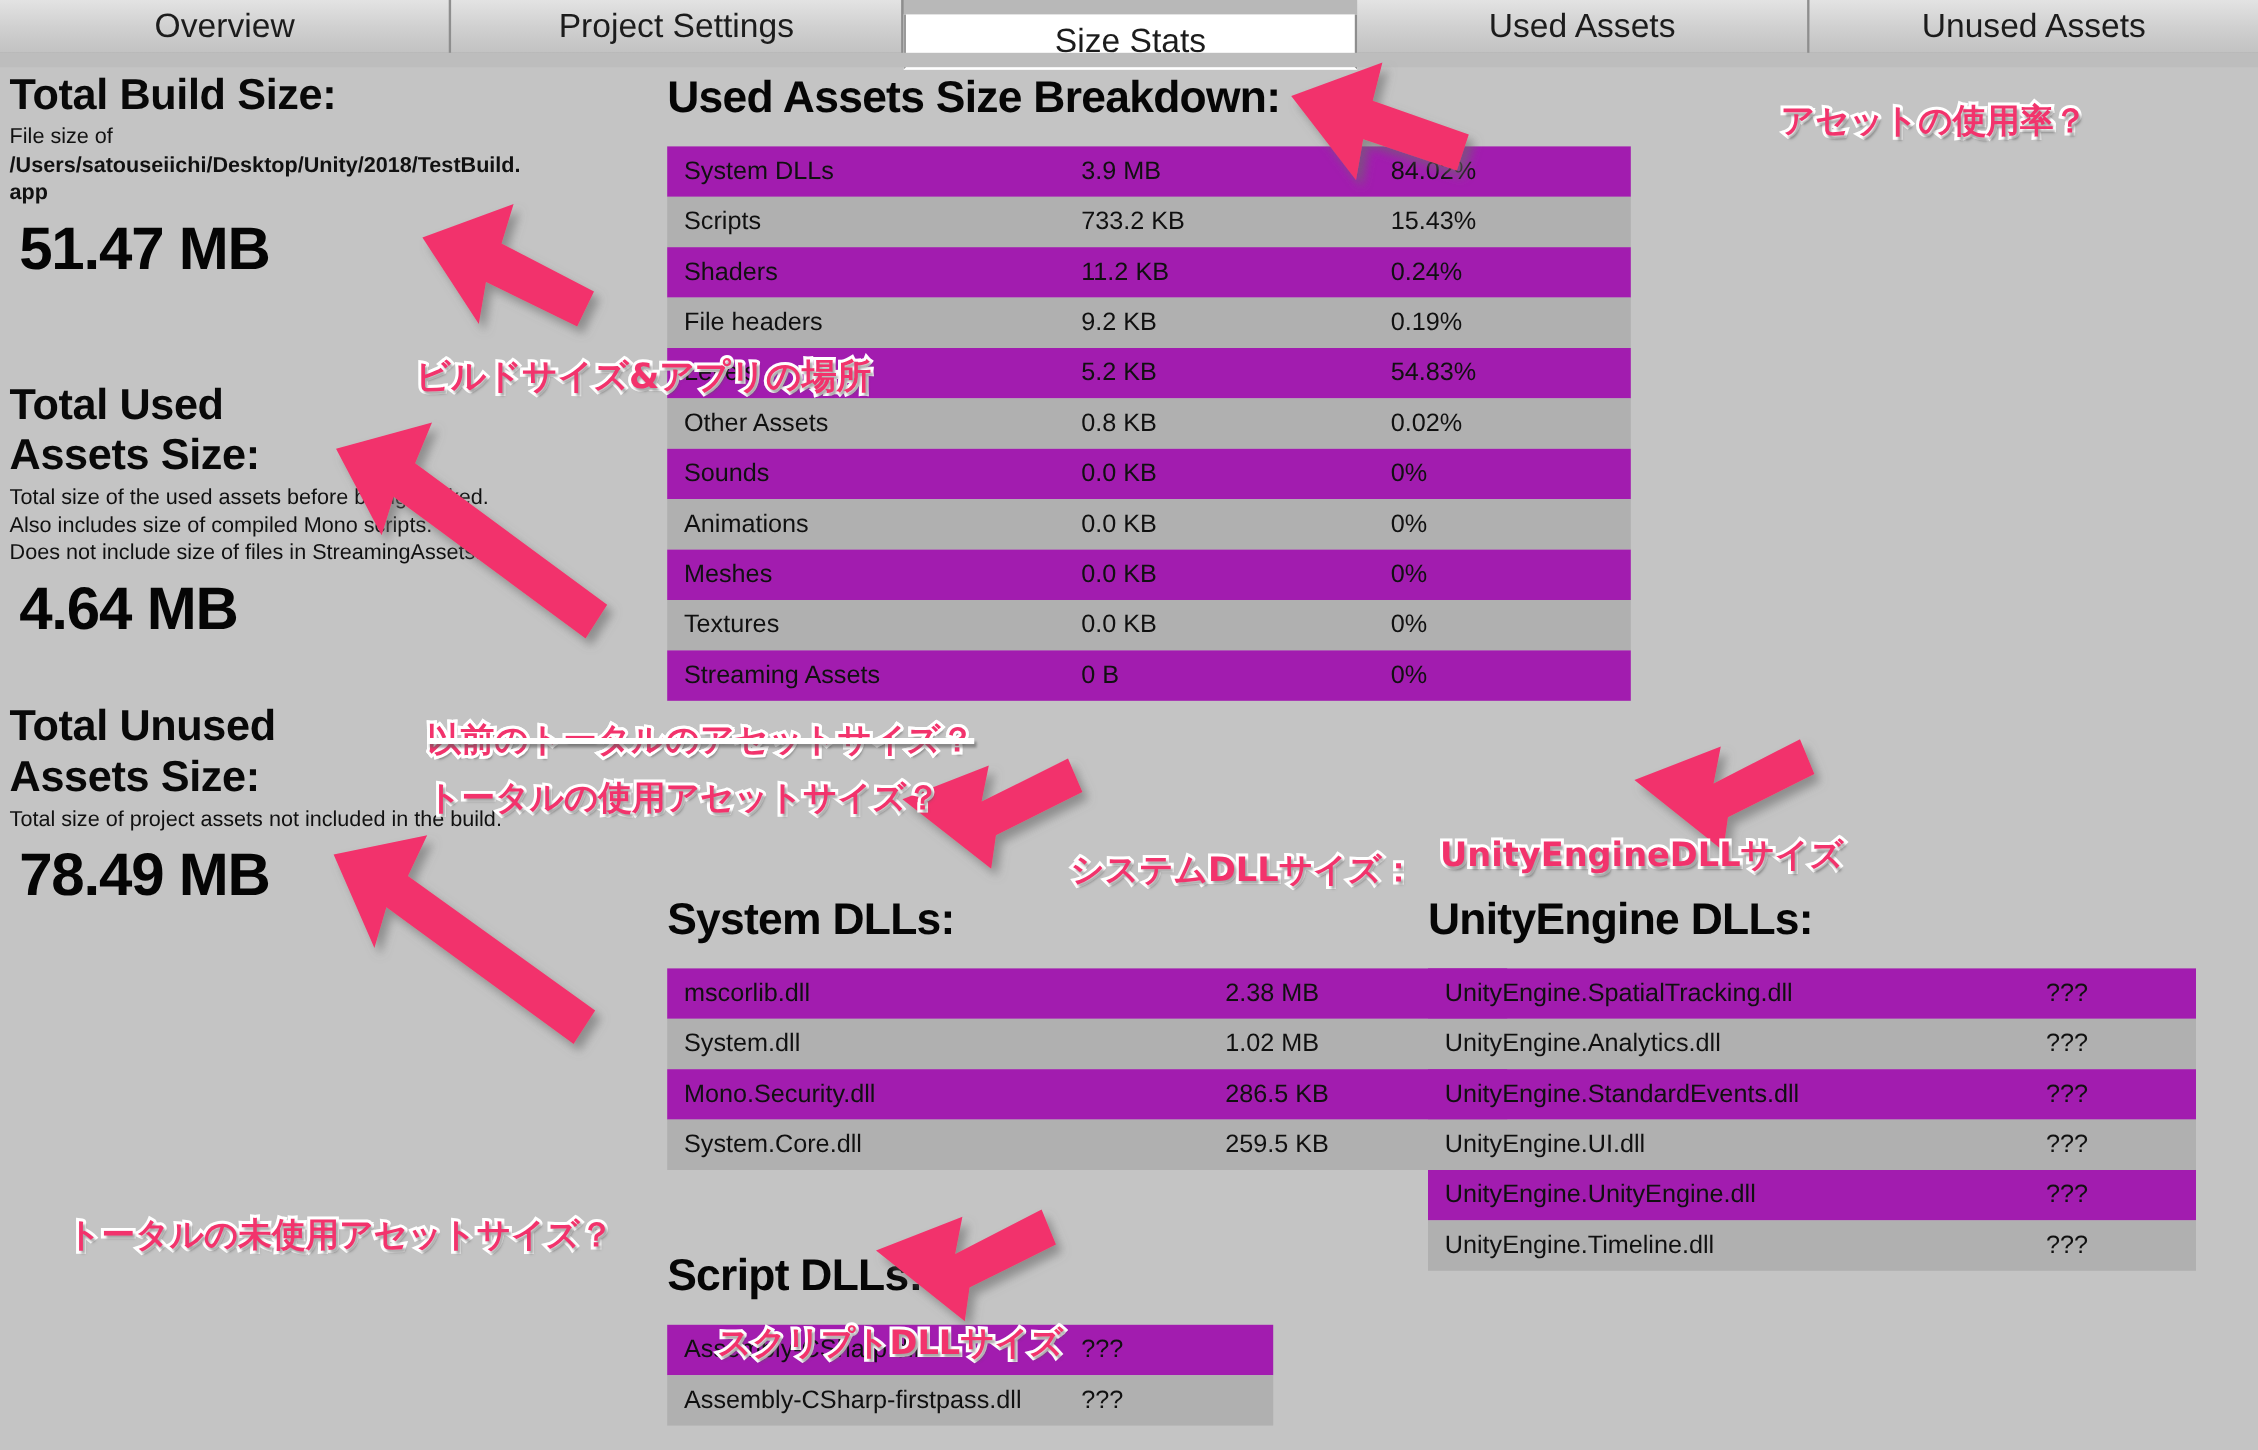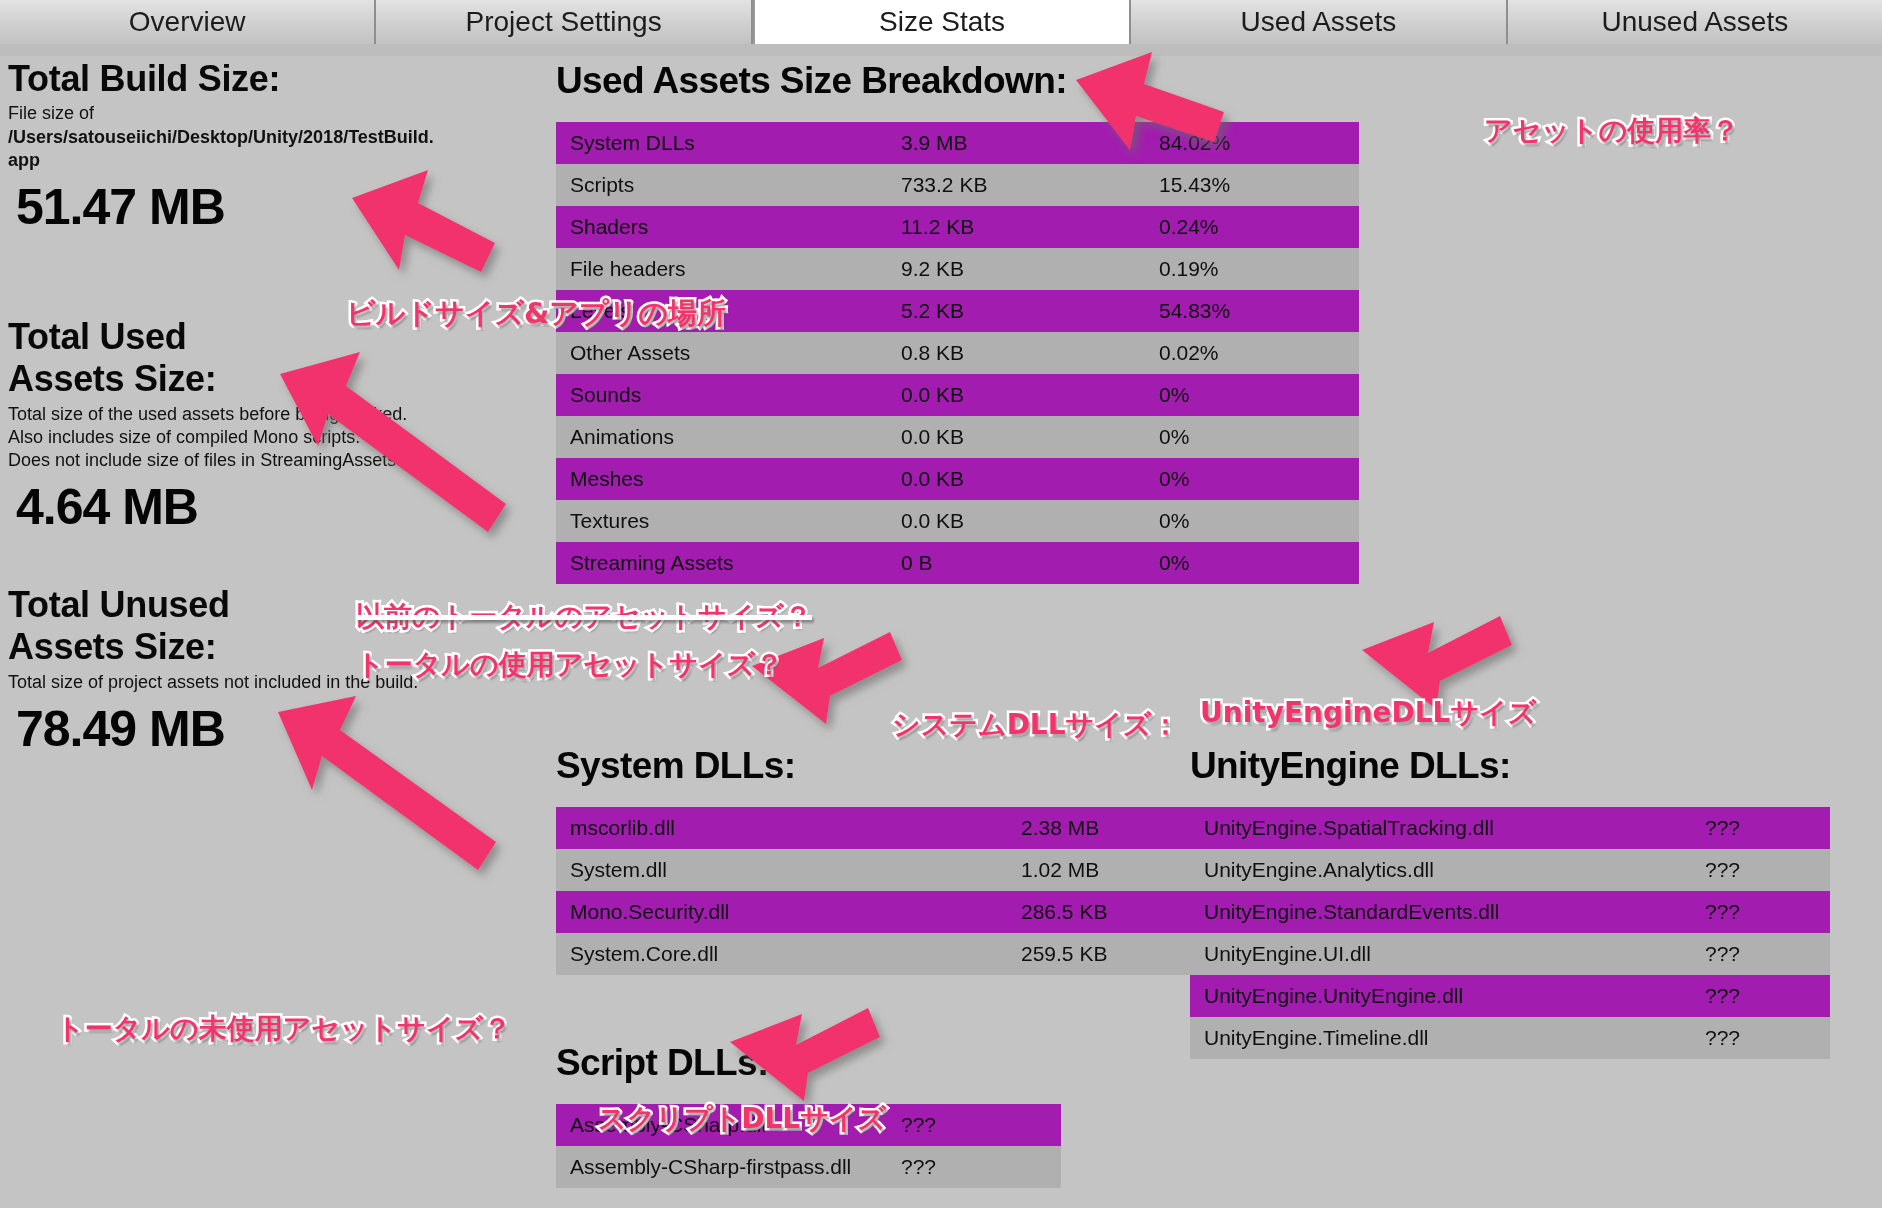--- a/index.html
+++ b/index.html
@@ -22,20 +22,21 @@
     font-size: 28px; color: #1c1c1c;
     background: linear-gradient(to bottom, #e3e3e3 0%, #cfcfcf 55%, #c2c2c2 100%);
     border-right: 2px solid #8e8e8e;
     border-bottom: 2px solid #9a9a9a;
   }
   .tab:last-child { border-right: none; }
   .tab.active {
     background: #ffffff;
     border-bottom: 2px solid #ffffff;
     border-left: 2px solid #9a9a9a;
+    margin-top: 12px;
   }
   .tabgap { position:absolute; left:0; top:44px; width:1882px; height:12px; background:#bdbdbd; }
 
   
   .block { position: absolute; left: 8px; }
   .block h1 {
     font-size: 36px; font-weight: bold; color: #090909; letter-spacing: -0.3px;
     line-height: 1.18;
   }
   .block .desc {
@@ -280,21 +281,21 @@
 
       <polygon points="752,666 824,638 818,668 890,632 902,660 830,696 826,724"></polygon>
 
       <polygon points="1362,650 1434,622 1428,653 1500,616 1512,645 1440,681 1436,709"></polygon>
 
       <polygon points="730,1042 802,1014 796,1045 868,1008 880,1037 808,1073 804,1101"></polygon>
     </g>
   </svg>
 
   <div id="annolayer">
-      <div class="anno" style="left: 1484px; top: 112px; font-size: 28px;">アセットの使用率？</div>
+      <div class="anno" style="left: 1484px; top: 82px; font-size: 28px;">アセットの使用率？</div>
       <div class="anno" style="left: 346px; top: 294px; font-size: 29px;">ビルドサイズ&amp;アプリの場所</div>
       <div class="anno strike" style="left: 356px; top: 598px; font-size: 28px;">以前のトータルのアセットサイズ？</div>
       <div class="anno" style="left: 356px; top: 646px; font-size: 28px;">トータルの使用アセットサイズ？</div>
       <div class="anno" style="left: 892px; top: 706px; font-size: 28px;">システムDLLサイズ：</div>
       <div class="anno" style="left: 1200px; top: 694px; font-size: 28px;">UnityEngineDLLサイズ</div>
       <div class="anno" style="left: 56px; top: 1010px; font-size: 28px;">トータルの未使用アセットサイズ？</div>
       <div class="anno" style="left: 598px; top: 1100px; font-size: 28px;">スクリプトDLLサイズ</div>
     </div>
 
 </div>

